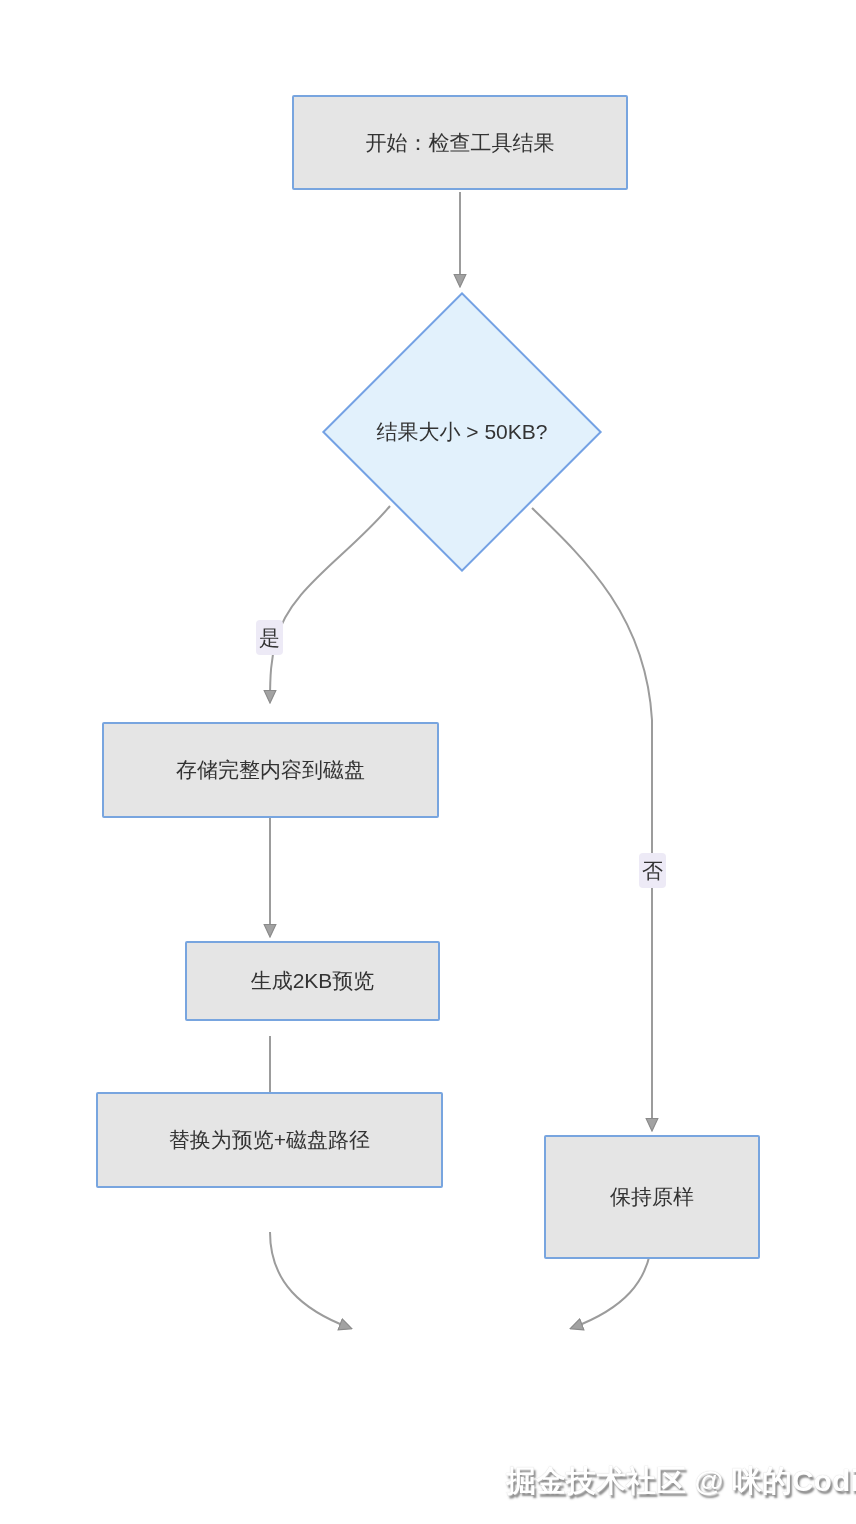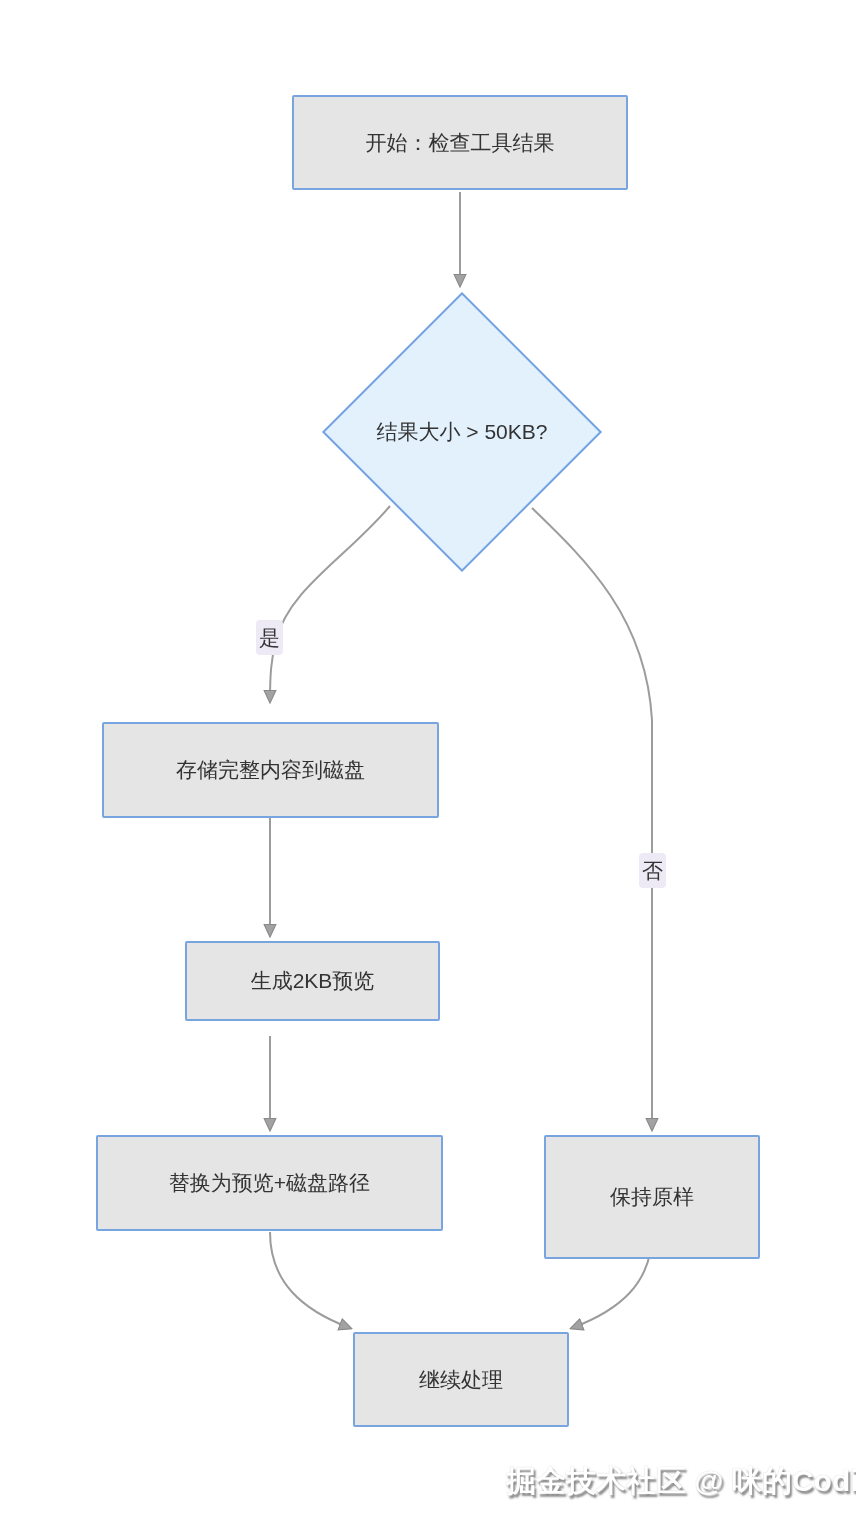--- a/index.html
+++ b/index.html
@@ -29,21 +29,21 @@
     align-items: center;
     justify-content: center;
     text-align: center;
     font-size: 21px;
     color: #333333;
     z-index: 2;
   }
   .node-start    { left: 292px; top: 95px;   width: 336px; height: 95px; }
   .node-store    { left: 102px; top: 707px;  width: 337px; height: 96px; margin-top: 15px; }
   .node-preview  { left: 137px; top: 941px;  width: 255px; height: 80px; margin-left: 48px; }
-  .node-replace  { left: 96px;  top: 1135px; width: 347px; height: 96px; }
+  .node-replace  { left: 96px;  top: 1092px; width: 347px; height: 96px; }
   .node-keep     { left: 544px; top: 1135px; width: 216px; height: 124px; }
   .node-continue { left: 353px; top: 1332px; width: 216px; height: 95px; }
   .diamond-shape {
     position: absolute;
     left: 363px; top: 333px;
     width: 198px; height: 198px;
     background: #e2f1fc;
     border: 2px solid #74a1e4;
     transform: rotate(45deg);
     z-index: 1;
@@ -127,19 +127,16 @@
   </div>
 
   <div class="node node-replace">
     <span>替换为预览+磁盘路径</span>
   </div>
 
   <div class="node node-keep">
     <span>保持原样</span>
   </div>
 
-  <div class="node node-continue">
-    <span>继续处理</span>
-  </div>
 
   <div class="watermark">掘金技术社区 @ 咪的Coding</div>
 
 </div>
 
 </body></html>

